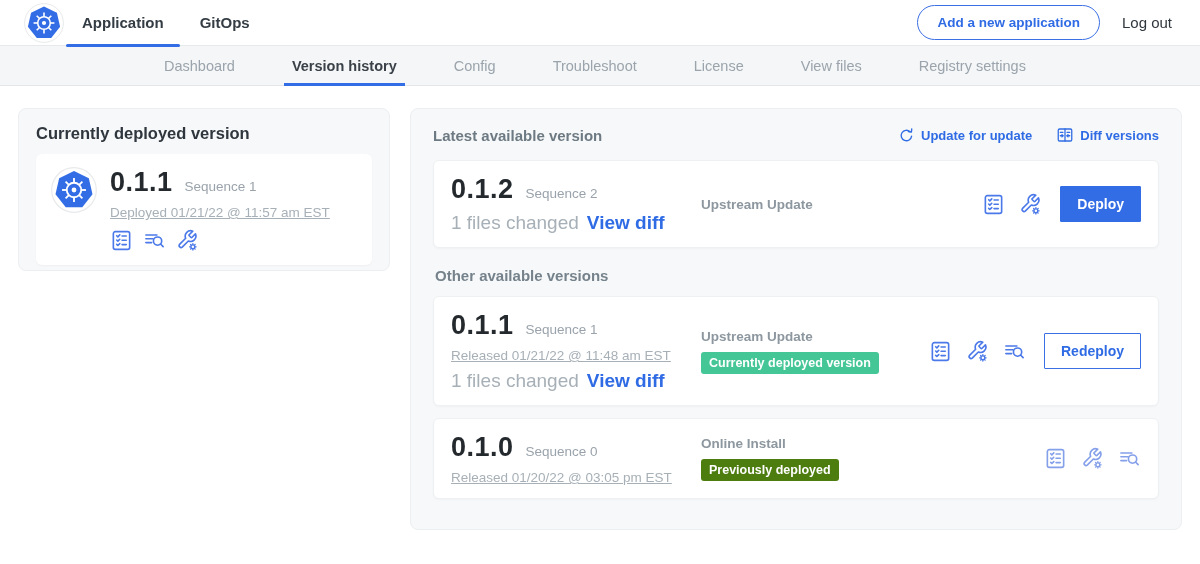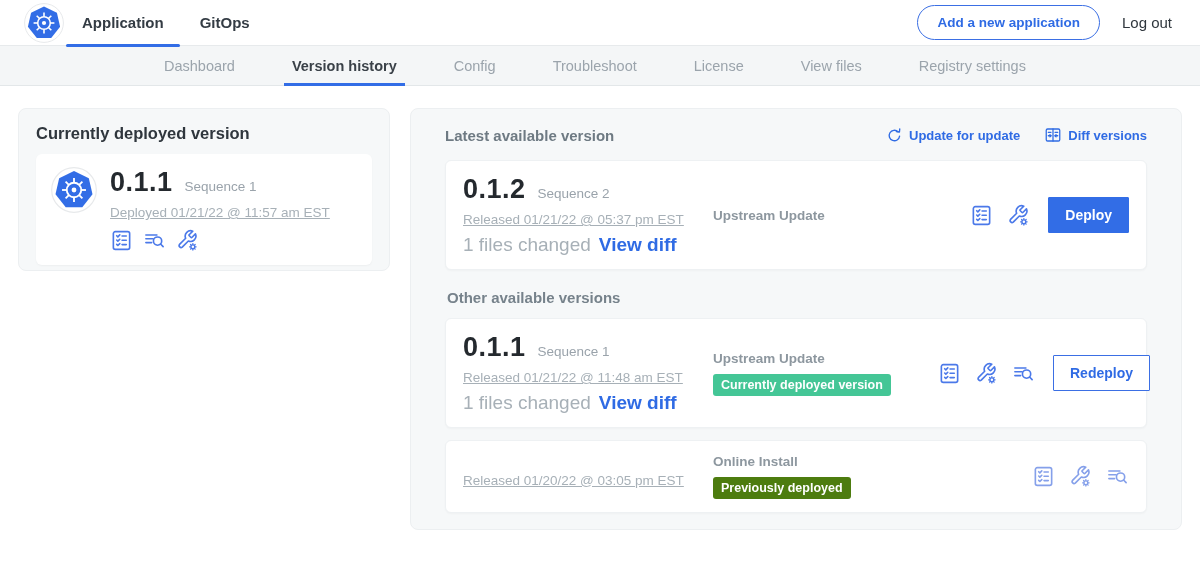--- a/index.html
+++ b/index.html
@@ -37,21 +37,21 @@
   .deployed-card { background:#fff; border-radius:6px; box-shadow:0 1px 2px rgba(0,0,0,.04);
             padding:13px 15px; display:flex; gap:13px; }
   .dep-logo { width:46px; height:46px; flex:0 0 auto; }
   .ver-row { display:flex; align-items:baseline; gap:12px; }
   .ver-num { font-size:27px; font-weight:700; color:#24292e; letter-spacing:.5px; }
   .seq { font-size:13.5px; color:#9aa3ab; }
   .muted-line { font-size:13.5px; color:#a7b0b7; margin-top:7px;text-decoration:underline; }
   .icon-row { display:flex; gap:10px; margin-top:9px; color:#4b79e9; }
   .icon-row svg { cursor:pointer; }
 
-  .right-panel { left:410px; top:108px; width:772px; height:422px; padding:13px 34px 14px; }
+  .right-panel { left:410px; top:108px; width:772px; height:422px; padding:13px 22px 14px; }
   .panel-head { display:flex; align-items:center; height:26px; }
   .panel-title { font-size:15px; font-weight:700; color:#6e7a83; }
   .head-actions { margin-left:auto; display:flex; gap:24px; }
   .head-action { display:flex; align-items:center; gap:6px; color:#2f6be4; font-size:13px;
             font-weight:700; cursor:pointer; }
   .other-title { font-size:15px; font-weight:700; color:#76828b; margin:19px 0 0 2px; }
 
   .version-card { background:#fff; border:1px solid #eef1f3; border-radius:6px;
             box-shadow:0 1px 2px rgba(0,0,0,.03); margin-top:12px;
             padding:13px 17px; display:flex; align-items:center; }
@@ -216,21 +216,20 @@
       </span>
     </span>
   </div>
 
   <div class="version-card">
     <div class="col-left">
       <div class="ver-row">
         <span class="ver-num">0.1.2</span>
         <span class="seq">Sequence 2</span>
       </div>
-      <div class="muted-line">Released 01/21/22 @ 05:37 pm EST</div>
       <div class="files-row">
         <span>1 files changed</span>
         <span class="view-diff">View diff</span>
       </div>
     </div>
     <div class="col-mid">
       <span class="source-label">Upstream Update</span>
     </div>
     <div class="col-right">
       <svg width="23" height="23" viewBox="0 0 24 24">
@@ -270,20 +269,24 @@
         </svg>
       <svg width="23" height="23" viewBox="0 0 24 24">
           <use href="#tpl-filesearch"></use>
         </svg>
       <button class="btn btn-outline">Redeploy</button>
     </div>
   </div>
 
   <div class="version-card">
     <div class="col-left">
+      <div class="ver-row">
+        <span class="ver-num">0.1.0</span>
+        <span class="seq">Sequence 0</span>
+      </div>
       <div class="muted-line">Released 01/20/22 @ 03:05 pm EST</div>
     </div>
     <div class="col-mid">
       <span class="source-label">Online Install</span>
       <span class="badge gray">Previously deployed</span>
     </div>
     <div class="col-right dim">
       <svg width="23" height="23" viewBox="0 0 24 24">
           <use href="#tpl-checklist"></use>
         </svg>

